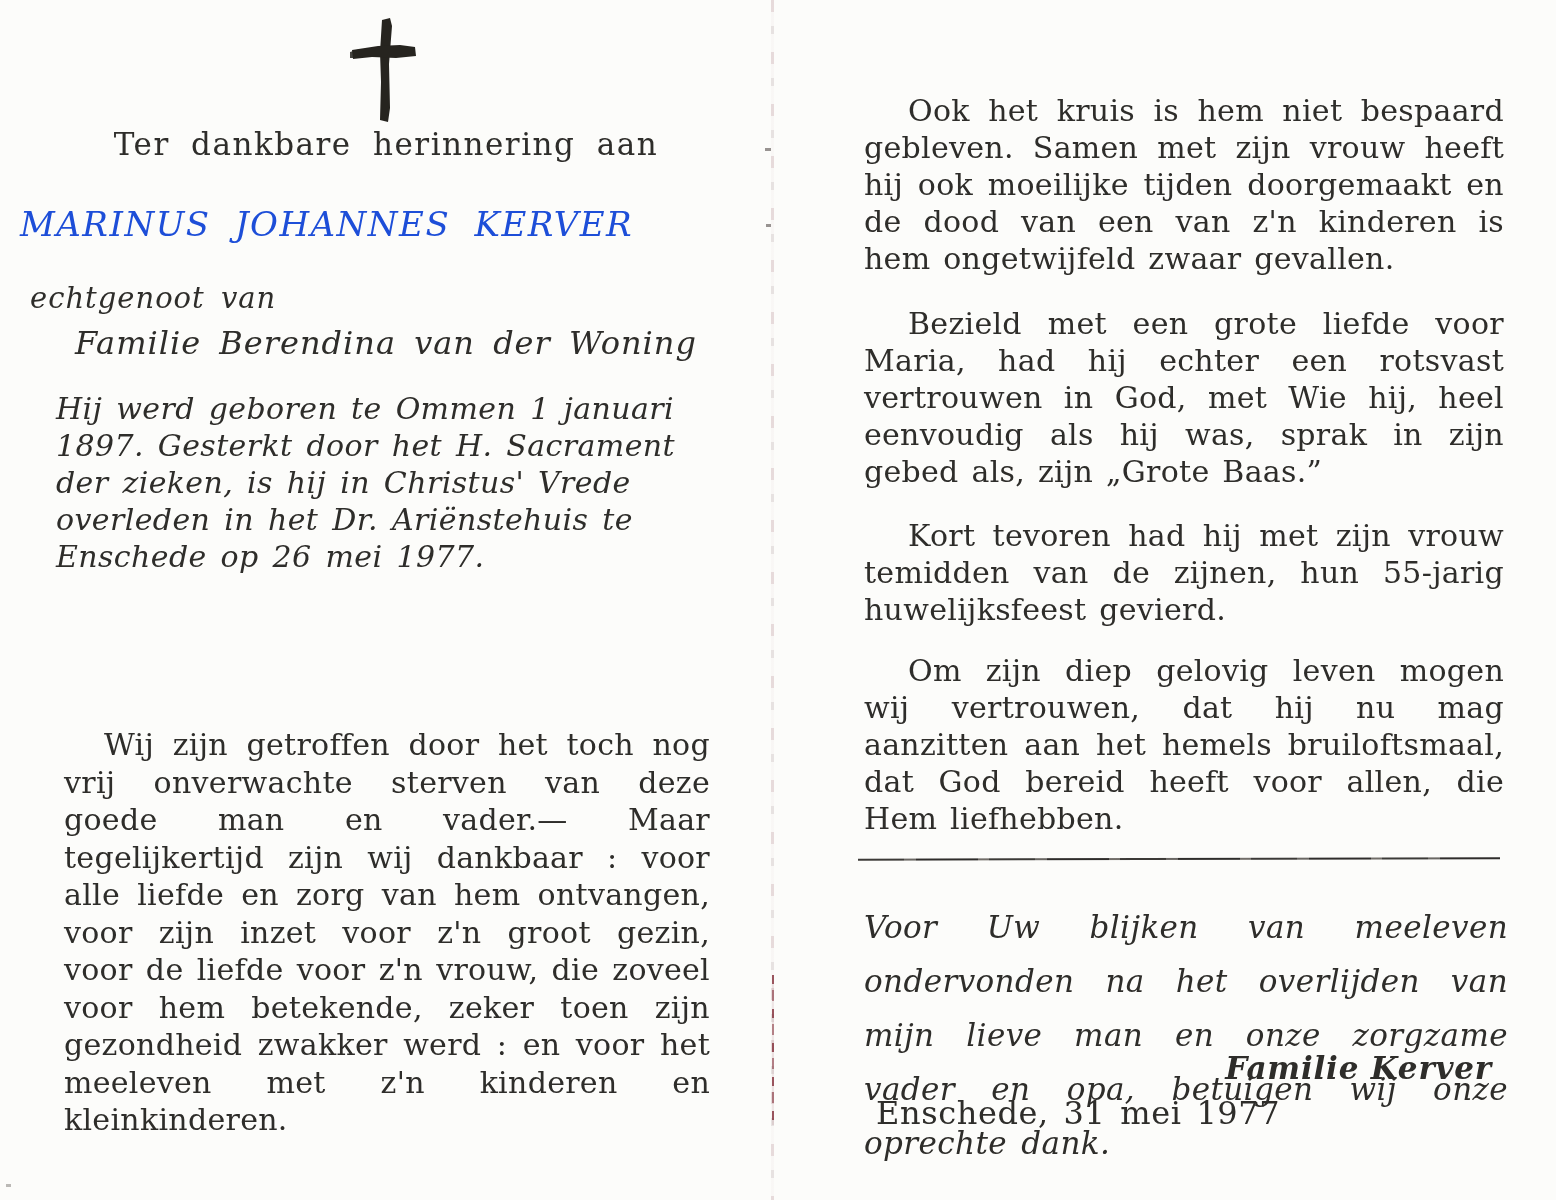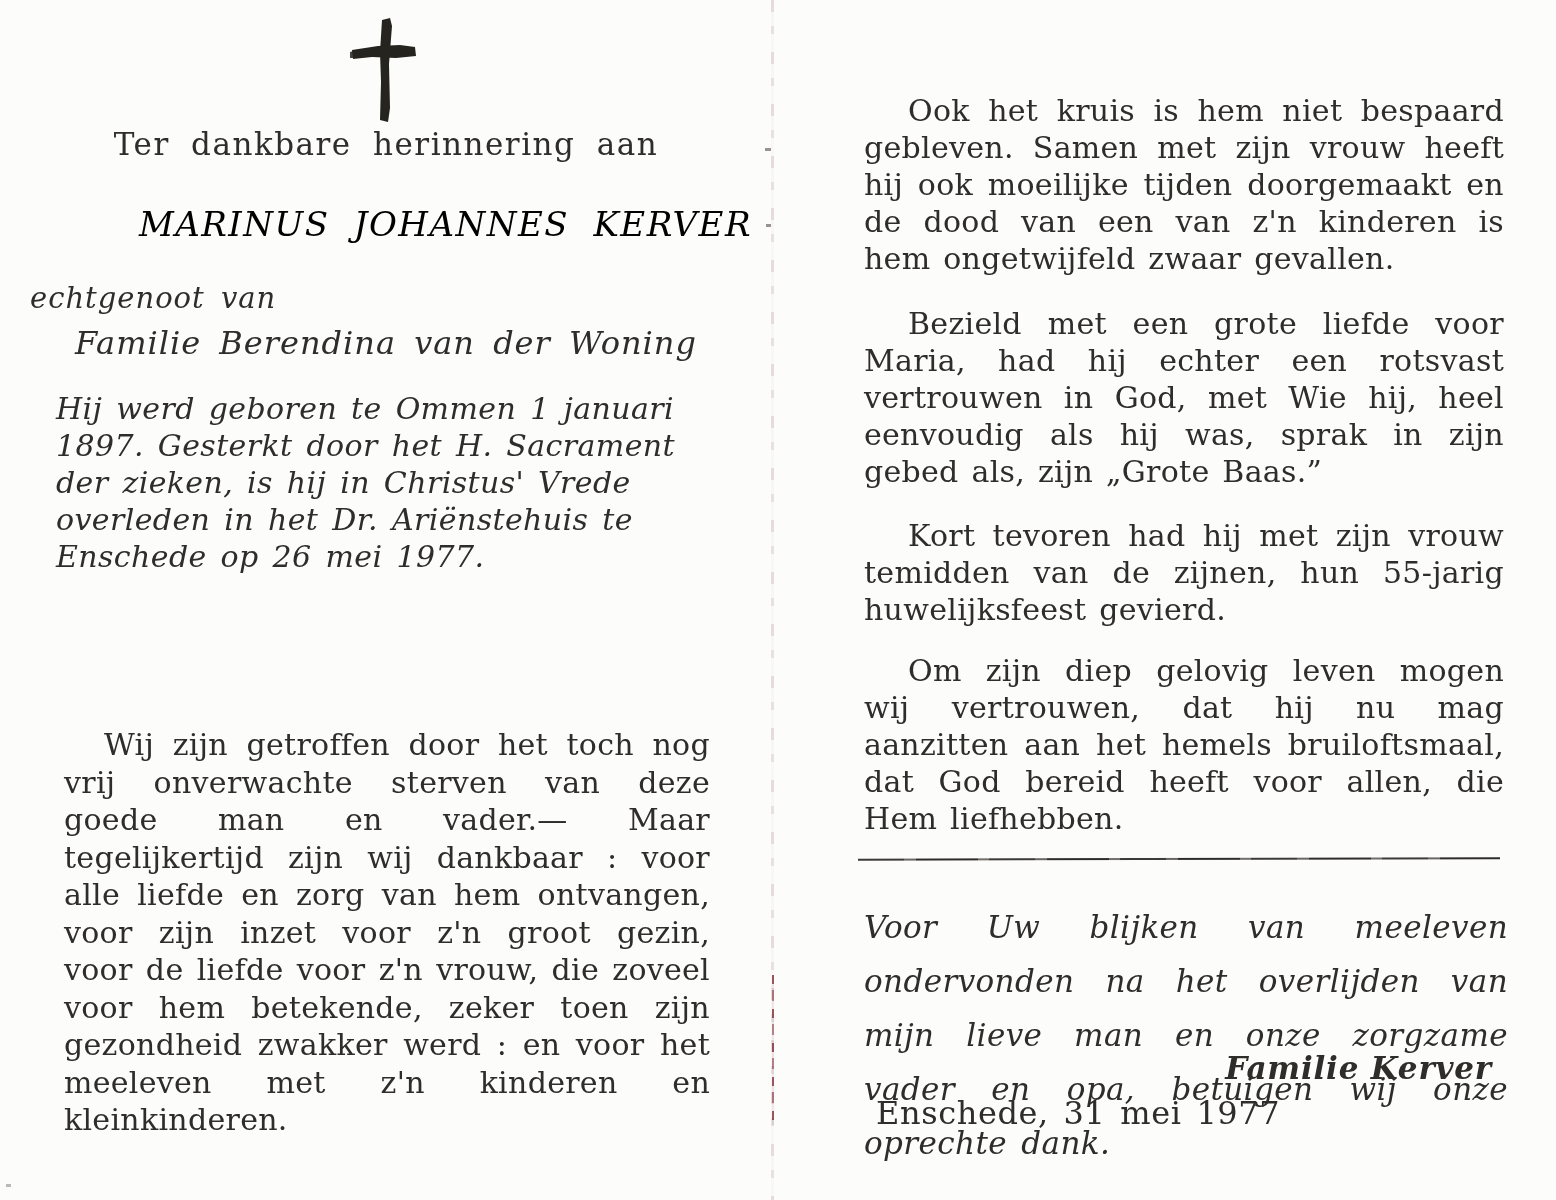--- a/index.html
+++ b/index.html
@@ -39,22 +39,22 @@
   
   .left-page{left:0;top:0;width:772px;height:1200px;}
   .cross-wrap{left:338px;top:12px;width:90px;height:115px;}
   .dedication{
     left:30px;top:126px;width:712px;
     text-align:center;font-size:31px;
     letter-spacing:1.5px;word-spacing:10px;
   }
   .deceased-name{
     left:20px;top:204px;width:732px;
-    text-align:right;font-style:italic;font-size:34px;
-    letter-spacing:1.5px;word-spacing:12px;color:#000000;
+    text-align:left;font-style:italic;font-size:34px;
+    letter-spacing:1.5px;word-spacing:12px;color:#1d4ed8;
   }
   .relation{
     left:30px;top:281px;width:712px;
     font-style:italic;font-size:29px;
     letter-spacing:1px;word-spacing:6px;
   }
   .spouse-name{
     left:20px;top:324px;width:732px;
     text-align:center;font-style:italic;font-size:32px;
     letter-spacing:1px;word-spacing:7px;

